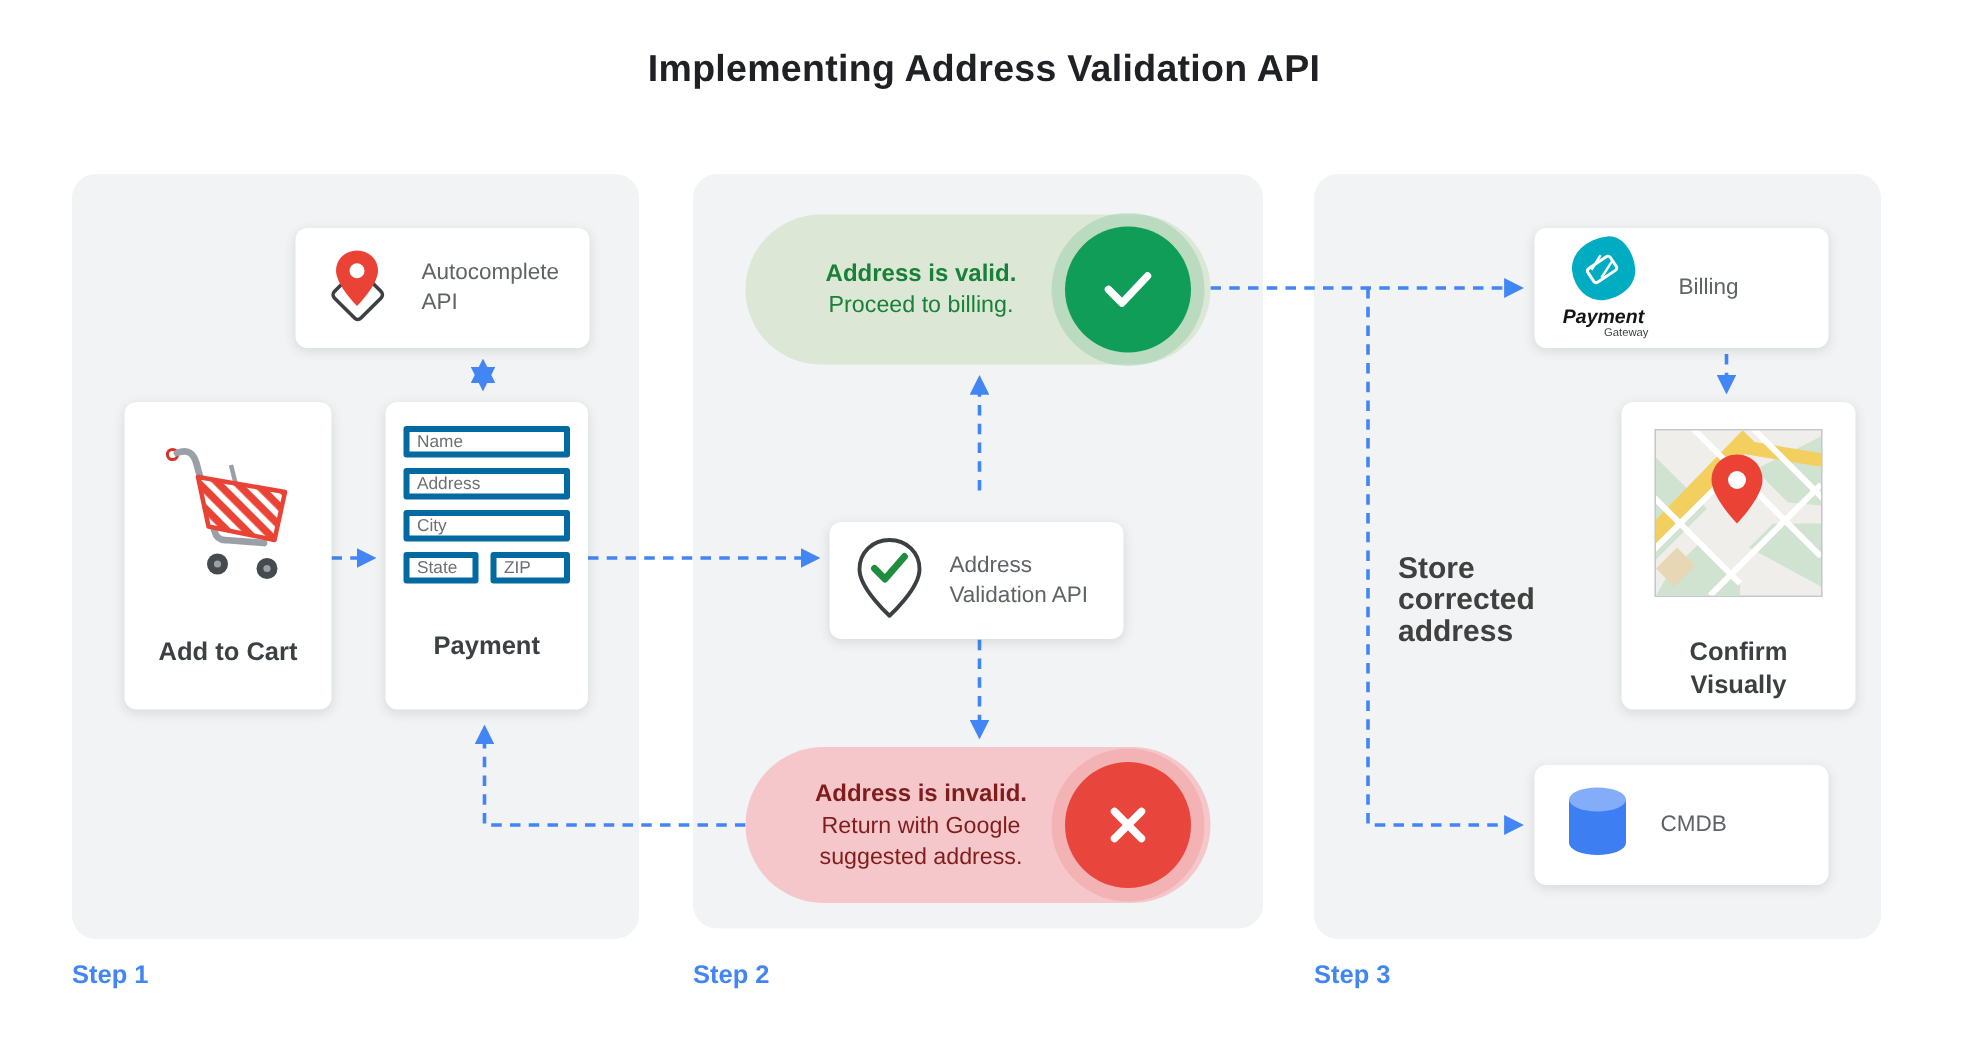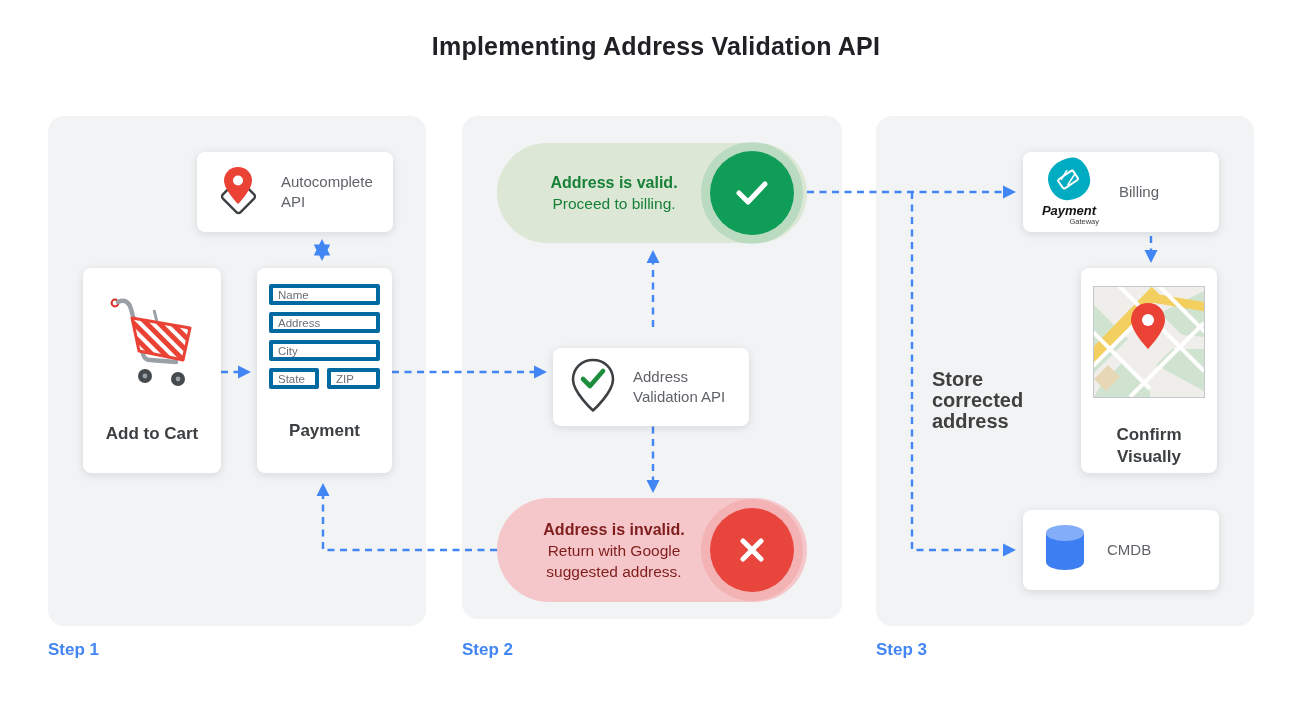--- a/index.html
+++ b/index.html
@@ -187,21 +187,21 @@
         </svg>
       </div>
       <div class="pg-title">Payment</div>
       <div class="pg-sub">Gateway</div>
     </div>
     <div class="card-label" style="margin-left:14px;">Billing</div>
   </div>
 
   <div class="note" style="left:932px; top:342px; width:100px;">Store corrected address</div>
 
-  <div class="card vcard" style="left:1081px; top:268px; width:136px; height:205px;">
+  <div class="card vcard" style="left:1081px; top:268px; width:156px; height:205px;">
     <div class="map-frame">
       <svg width="110" height="110" viewBox="0 0 110 110">
         <rect width="110" height="110" fill="#efeeea"></rect>
         <polygon points="0,18 34,52 0,86" fill="#cfe3d0"></polygon>
         <polygon points="8,96 30,74 56,100 56,110 0,110" fill="#cfe3d0"></polygon>
         <polygon points="66,26 110,4 110,50 88,48" fill="#cfe3d0"></polygon>
         <polygon points="78,62 110,62 110,104 62,78" fill="#cfe3d0"></polygon>
         <polygon points="0,92 14,78 26,90 12,104" fill="#e7d7b4"></polygon>
         <path d="M-4 72 L62 4" stroke="#f3cf5f" stroke-width="12"></path>
         <path d="M52 10 L112 20" stroke="#f3cf5f" stroke-width="9"></path>

